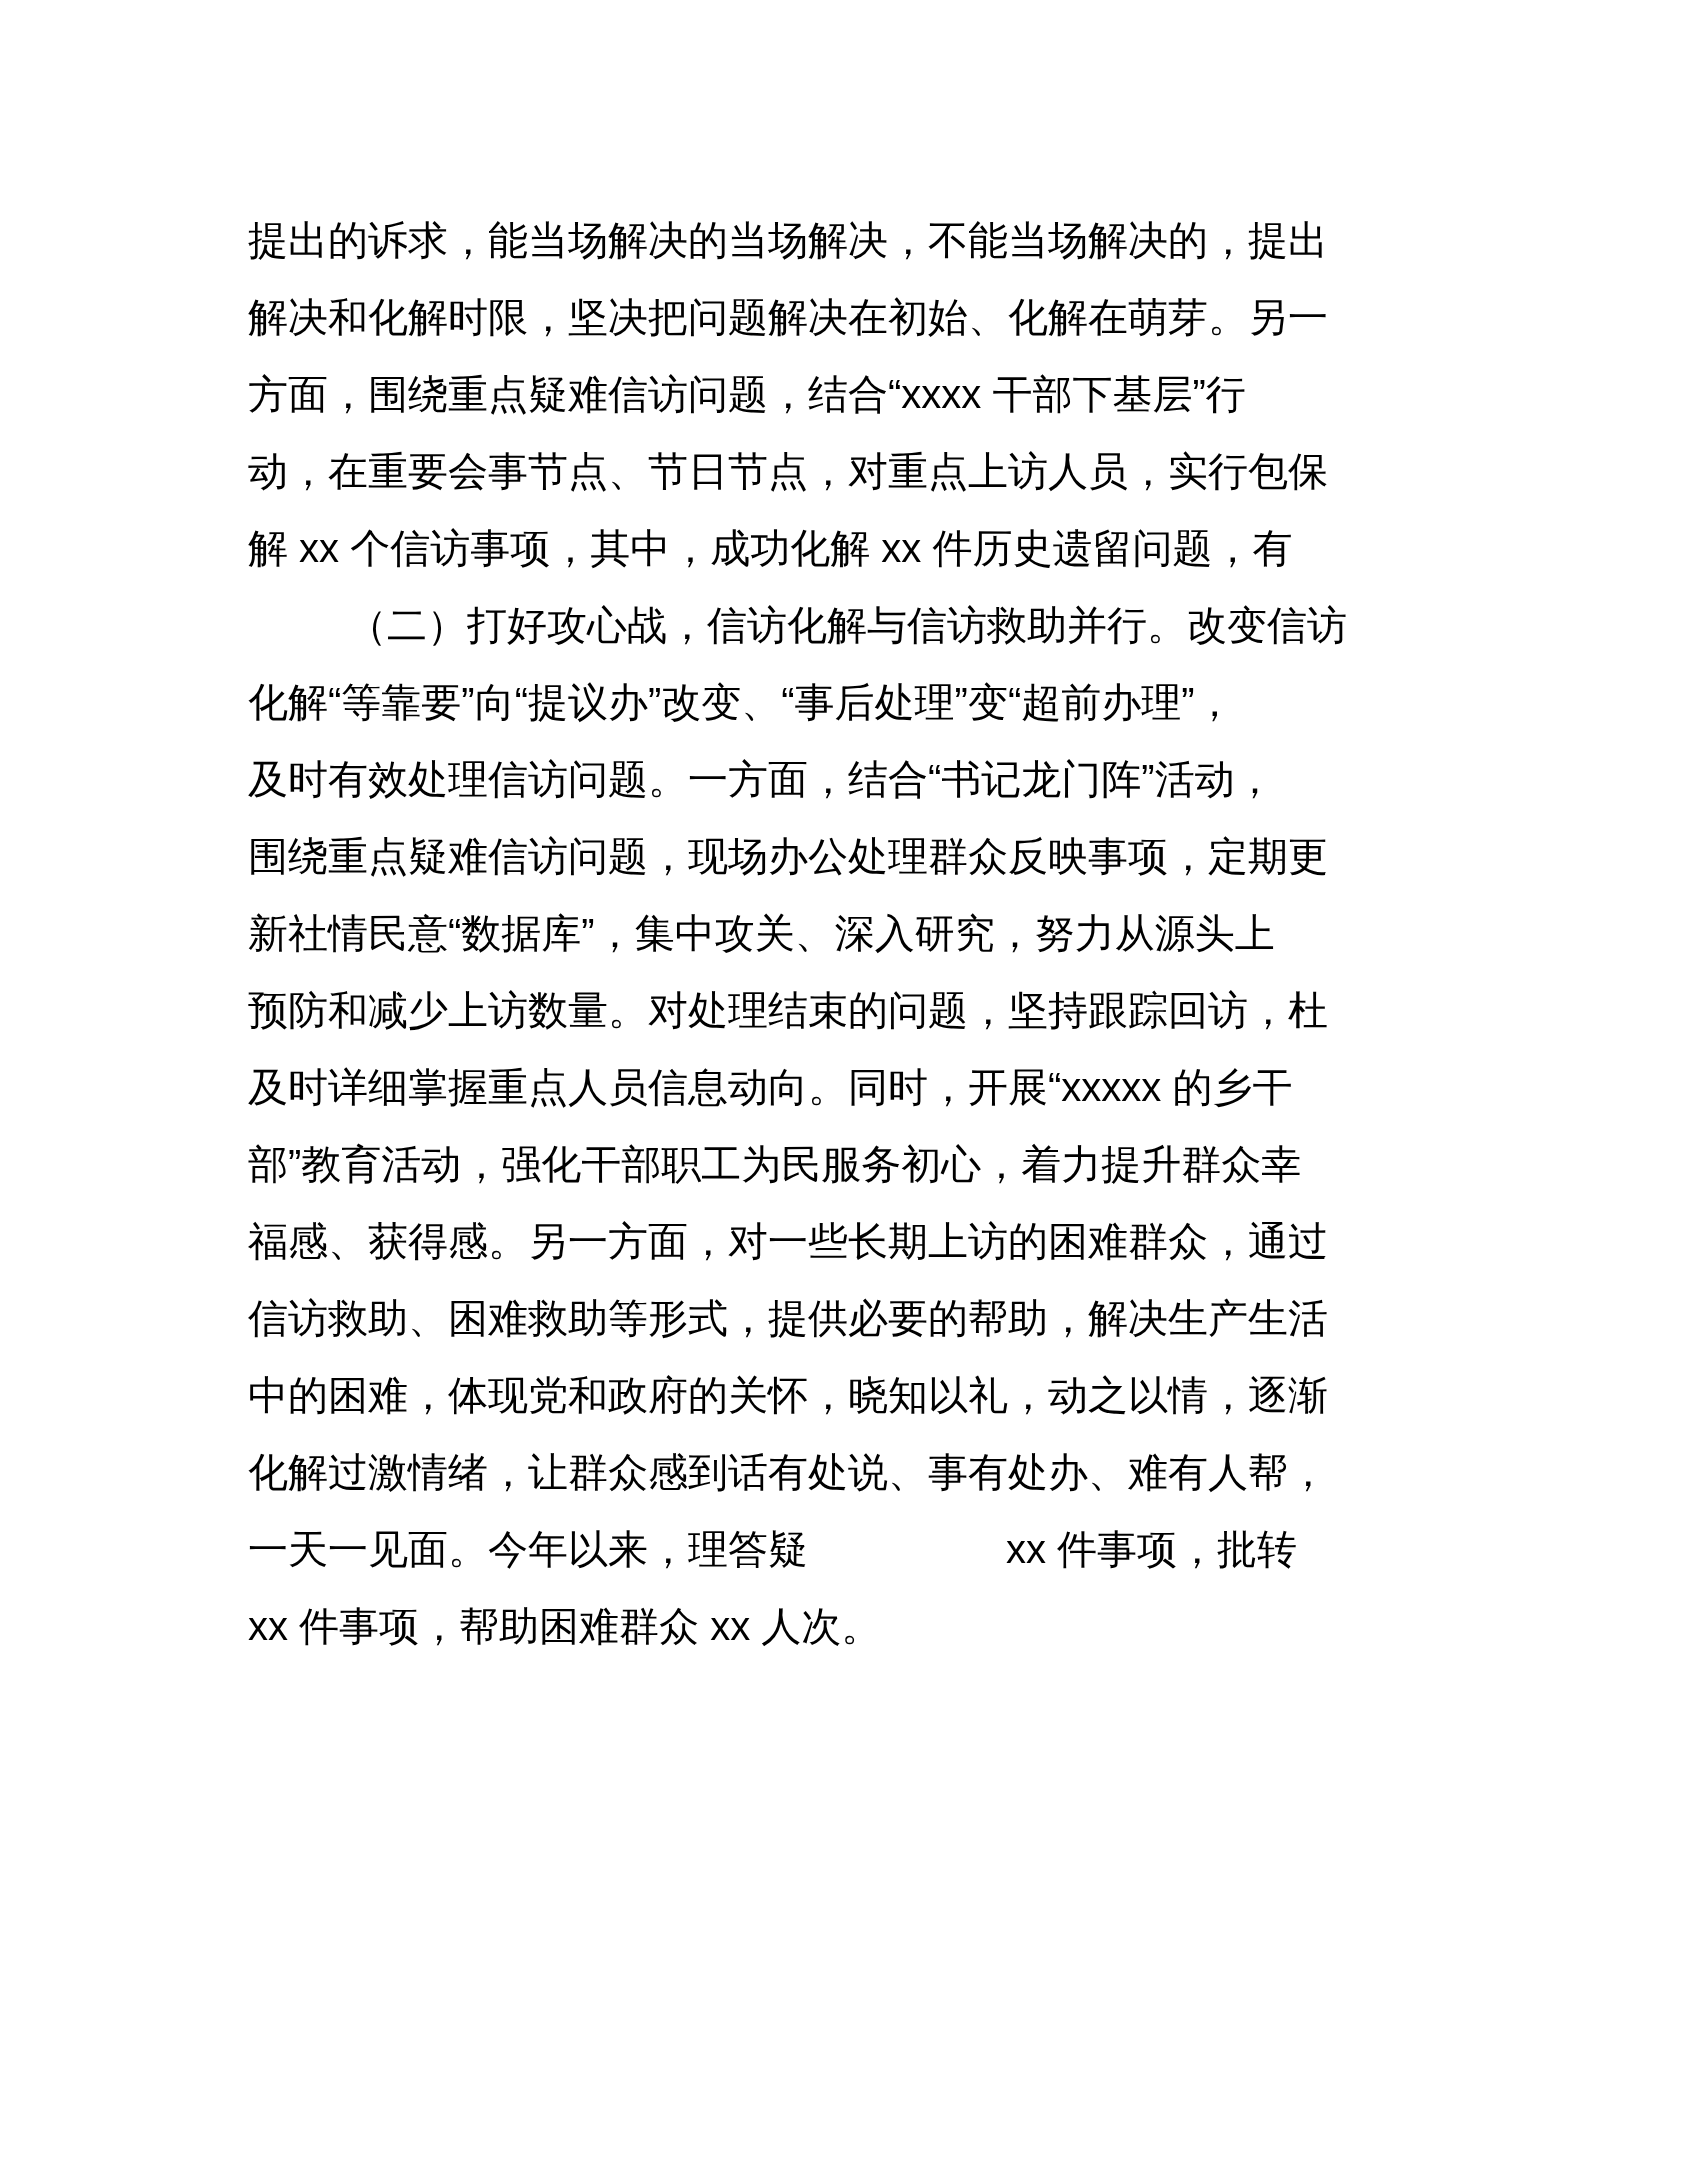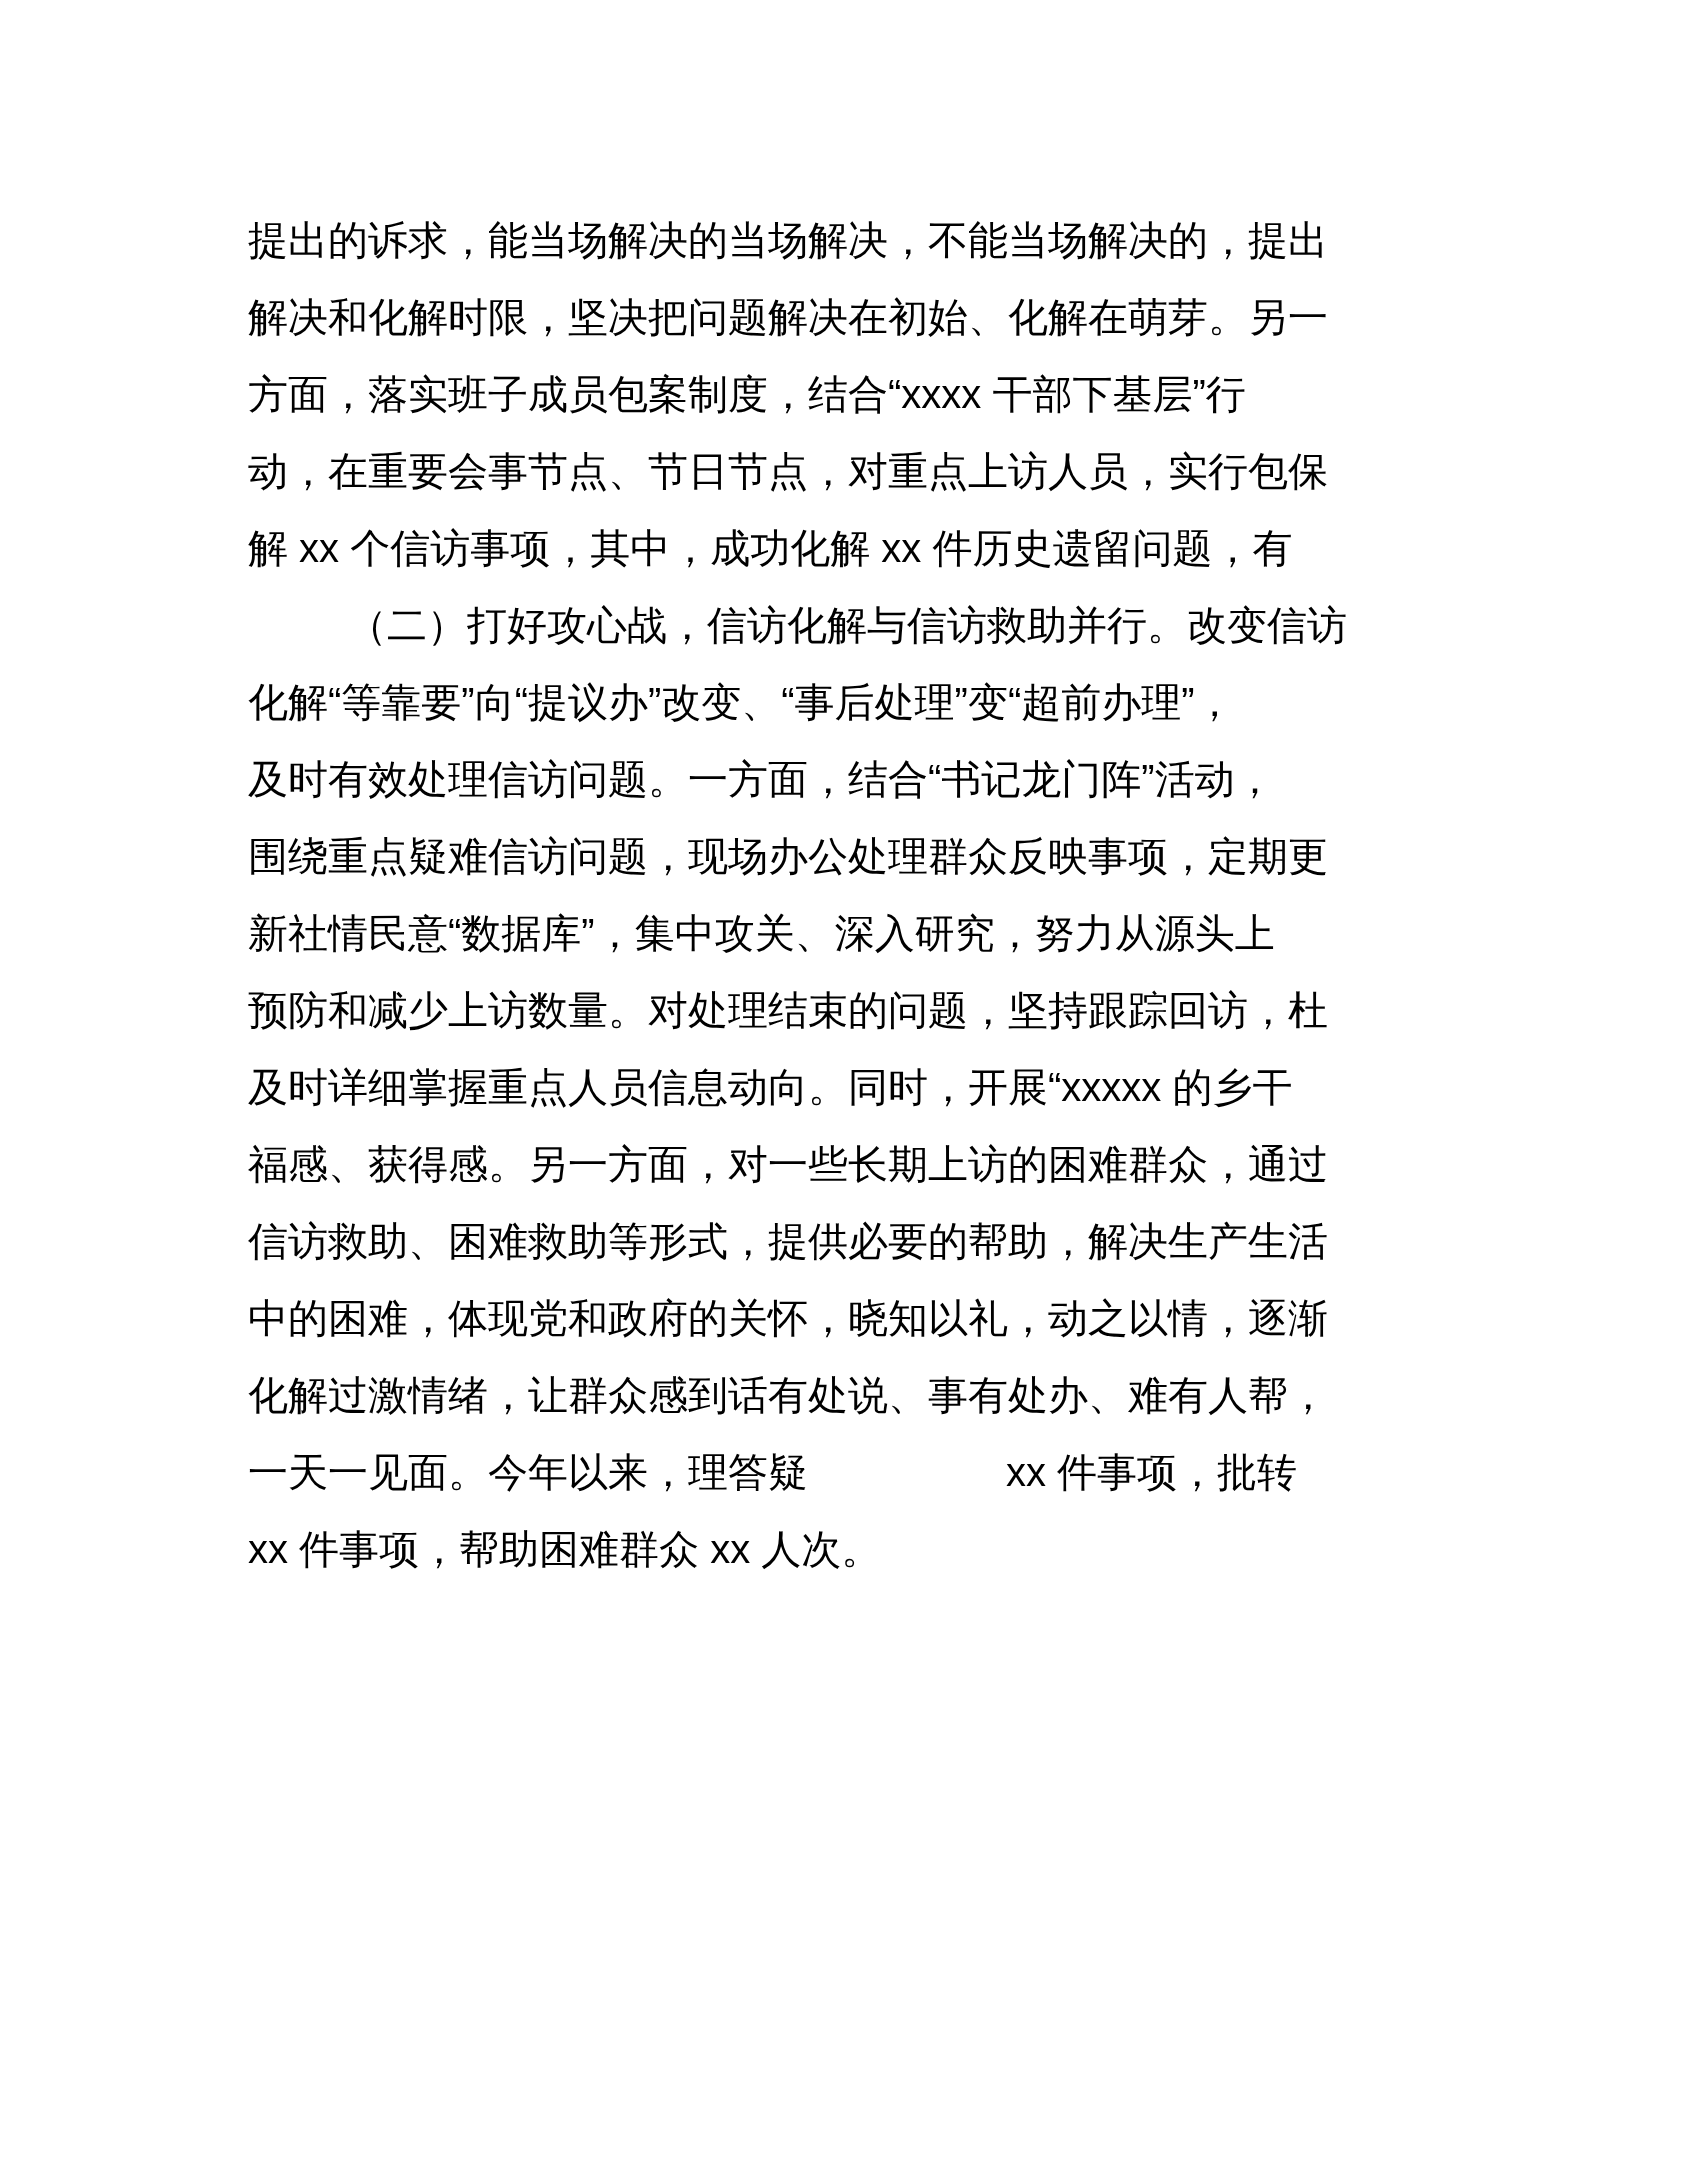--- a/index.html
+++ b/index.html
@@ -37,30 +37,31 @@
     height: 1px;
   }
 </style>
 </head>
 <body>
 
 <div class="page">
   <div class="textblock">
     <div class="line">提出的诉求，能当场解决的当场解决，不能当场解决的，提出</div>
     <div class="line">解决和化解时限，坚决把问题解决在初始、化解在萌芽。另一</div>
-    <div class="line">方面，落实班子成员包案制度，结合“xxxx 干部下基层”行</div>
+    <div class="line">方面，围绕重点疑难信访问题，结合“xxxx 干部下基层”行</div>
     <div class="line">动，在重要会事节点、节日节点，对重点上访人员，实行包保</div>
     <div class="line">解 xx 个信访事项，其中，成功化解 xx 件历史遗留问题，有</div>
     <div class="line indent">（二）打好攻心战，信访化解与信访救助并行。改变信访</div>
     <div class="line">化解“等靠要”向“提议办”改变、“事后处理”变“超前办理”，</div>
     <div class="line">及时有效处理信访问题。一方面，结合“书记龙门阵”活动，</div>
     <div class="line">围绕重点疑难信访问题，现场办公处理群众反映事项，定期更</div>
     <div class="line">新社情民意“数据库”，集中攻关、深入研究，努力从源头上</div>
     <div class="line">预防和减少上访数量。对处理结束的问题，坚持跟踪回访，杜</div>
     <div class="line">及时详细掌握重点人员信息动向。同时，开展“xxxxx 的乡干</div>
+    <div class="line">部”教育活动，强化干部职工为民服务初心，着力提升群众幸</div>
     <div class="line">福感、获得感。另一方面，对一些长期上访的困难群众，通过</div>
     <div class="line">信访救助、困难救助等形式，提供必要的帮助，解决生产生活</div>
     <div class="line">中的困难，体现党和政府的关怀，晓知以礼，动之以情，逐渐</div>
     <div class="line">化解过激情绪，让群众感到话有处说、事有处办、难有人帮，</div>
     <div class="line">
       <span>一天一见面。今年以来，理答疑</span><span class="gap"></span><span>xx 件事项，批转</span>
     </div>
     <div class="line">xx 件事项，帮助困难群众 xx 人次。</div>
   </div>
 </div>

